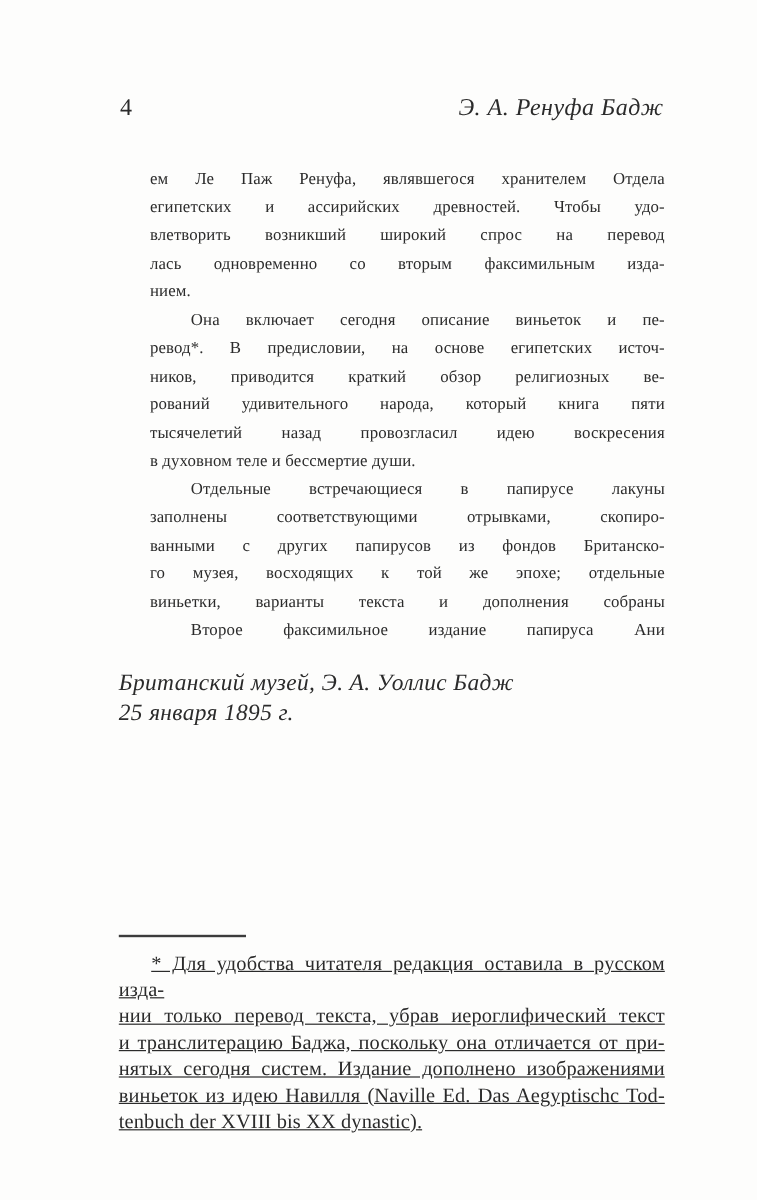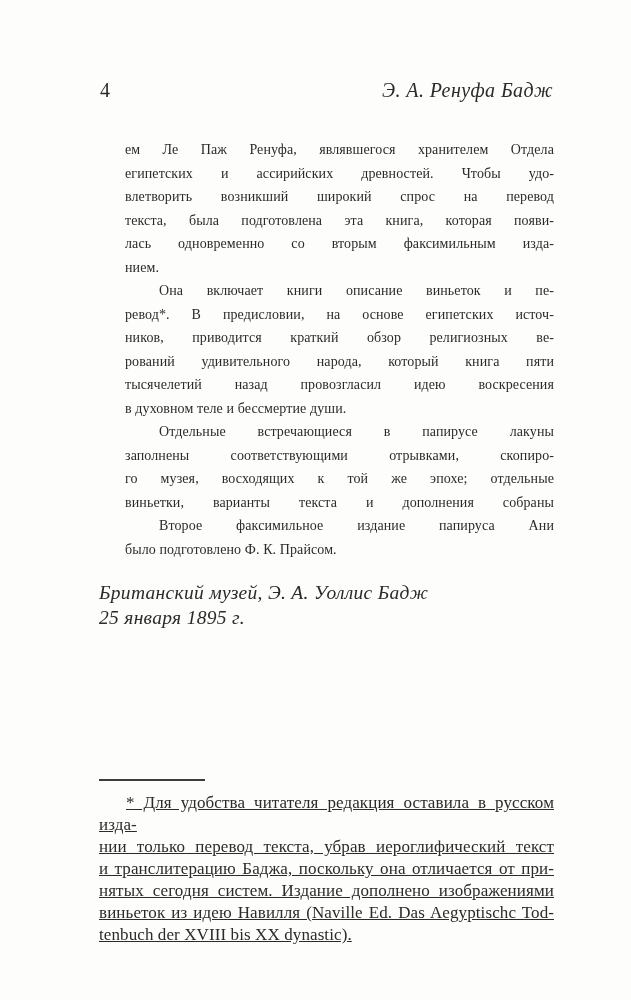--- a/index.html
+++ b/index.html
@@ -91,44 +91,43 @@
     <span>4</span>
     <span class="running-head">Э. А. Ренуфа Бадж</span>
   </div>
 
   <div class="body-text">
 
     <div class="para">
       <div class="ln j">ем Ле Паж Ренуфа, являвшегося хранителем Отдела</div>
       <div class="ln j">египетских и ассирийских древностей. Чтобы удо-</div>
       <div class="ln j">влетворить возникший широкий спрос на перевод</div>
-      <div class="ln j">текста, была подготовлена эта книга, которая появи-</div>
       <div class="ln j">лась одновременно со вторым факсимильным изда-</div>
       <div class="ln">нием.</div>
     </div>
 
     <div class="para">
-      <div class="ln j ind">Она включает книги описание виньеток и пе-</div>
+      <div class="ln j ind">Она включает сегодня описание виньеток и пе-</div>
       <div class="ln j">ревод*. В предисловии, на основе египетских источ-</div>
       <div class="ln j">ников, приводится краткий обзор религиозных ве-</div>
       <div class="ln j">рований удивительного народа, который книга пяти</div>
       <div class="ln j">тысячелетий назад провозгласил идею воскресения</div>
       <div class="ln">в духовном теле и бессмертие души.</div>
     </div>
 
     <div class="para">
       <div class="ln j ind">Отдельные встречающиеся в папирусе лакуны</div>
       <div class="ln j">заполнены соответствующими отрывками, скопиро-</div>
+      <div class="ln j">ванными с других папирусов из фондов Британско-</div>
       <div class="ln j">го музея, восходящих к той же эпохе; отдельные</div>
       <div class="ln j">виньетки, варианты текста и дополнения собраны</div>
     </div>
 
     <div class="para">
       <div class="ln j ind">Второе факсимильное издание папируса Ани</div>
-      <div class="ln">было подготовлено Ф. К. Прайсом.</div>
     </div>
 
     <div class="signature">
       <div>Британский музей, Э. А. Уоллис Бадж</div>
       <div>25 января 1895 г.</div>
     </div>
 
   </div>
 
   <div class="footnote">

